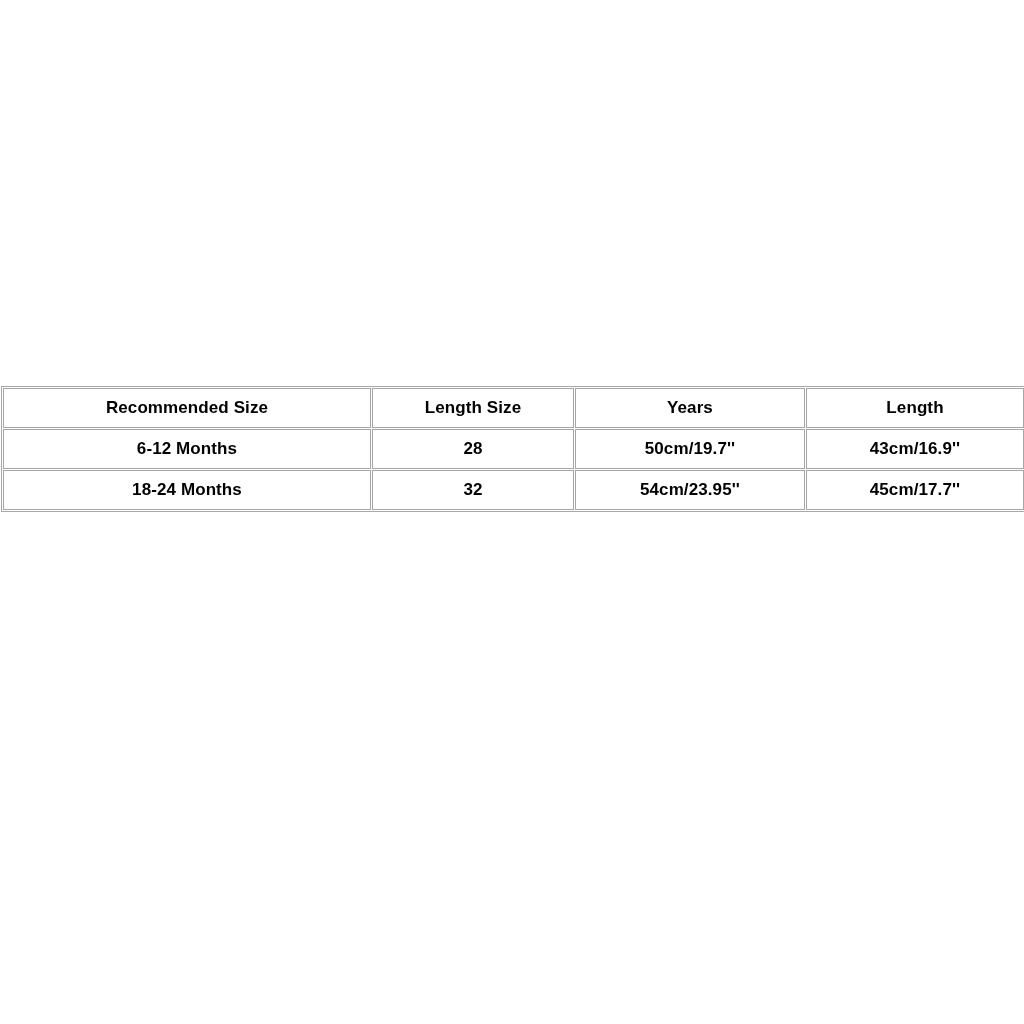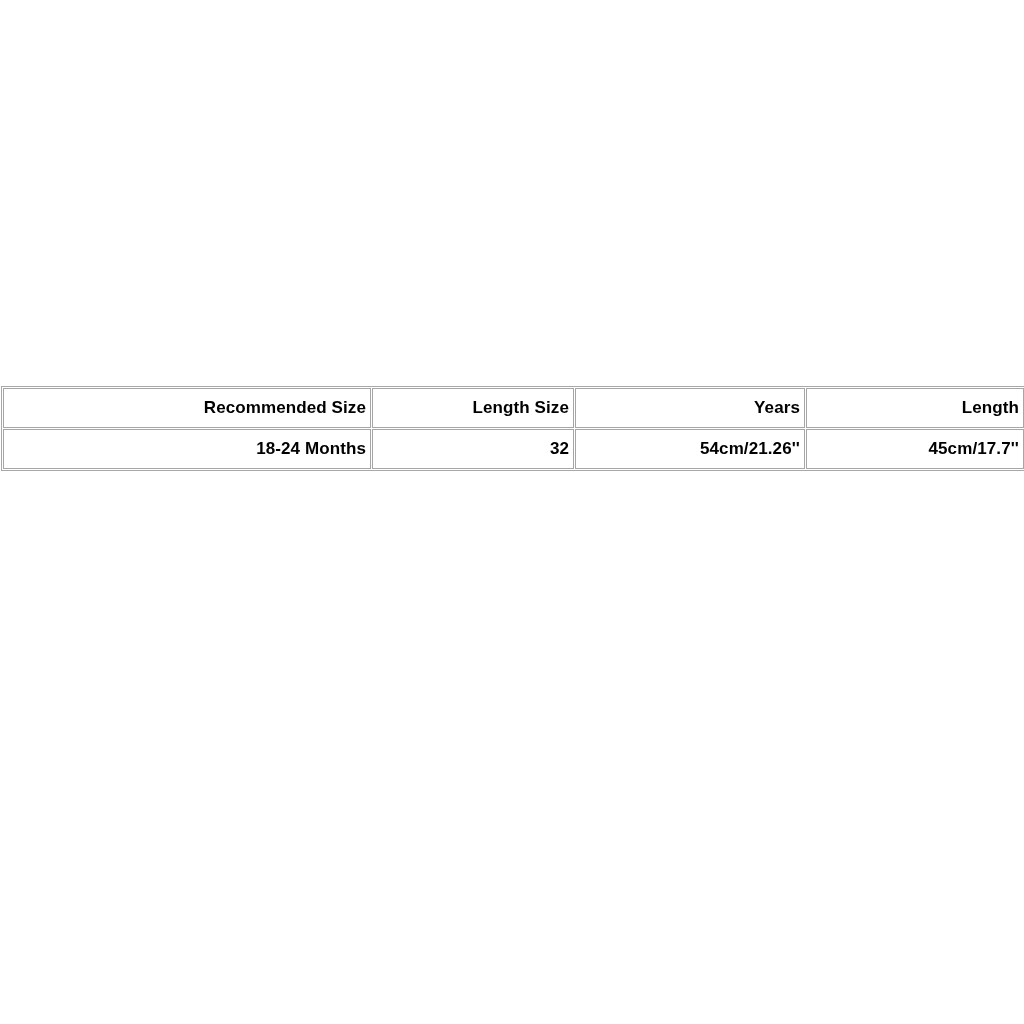--- a/index.html
+++ b/index.html
@@ -38,21 +38,21 @@
     border: 1px solid #a8a8a8;
     background: #ffffff;
     table-layout: fixed;
   }
 
   table.size-chart th,
   table.size-chart td {
     border: 1px solid #a6a6a6;
     background: #ffffff;
     color: #000000;
-    text-align: right;
+    text-align: center;
     vertical-align: middle;
     font-weight: bold;
     font-size: 17px;
     line-height: 1.2;
     height: 38px;
     padding: 0 4px;
     font-family: "Liberation Sans", sans-serif;
     letter-spacing: 0.1px;
   }
 
@@ -82,22 +82,28 @@
       <thead>
         <tr>
           <th>Recommended Size</th>
           <th>Length Size</th>
           <th>Years</th>
           <th>Length</th>
         </tr>
       </thead>
       <tbody>
         <tr>
+          <td>6-12 Months</td>
+          <td>28</td>
+          <td>50cm/19.7''</td>
+          <td>43cm/16.9''</td>
+        </tr>
+        <tr>
           <td>18-24 Months</td>
           <td>32</td>
-          <td>54cm/21.26''</td>
+          <td>54cm/23.95''</td>
           <td>45cm/17.7''</td>
         </tr>
       </tbody>
     </table>
   </div>
 
 </div>
 
 </body></html>

